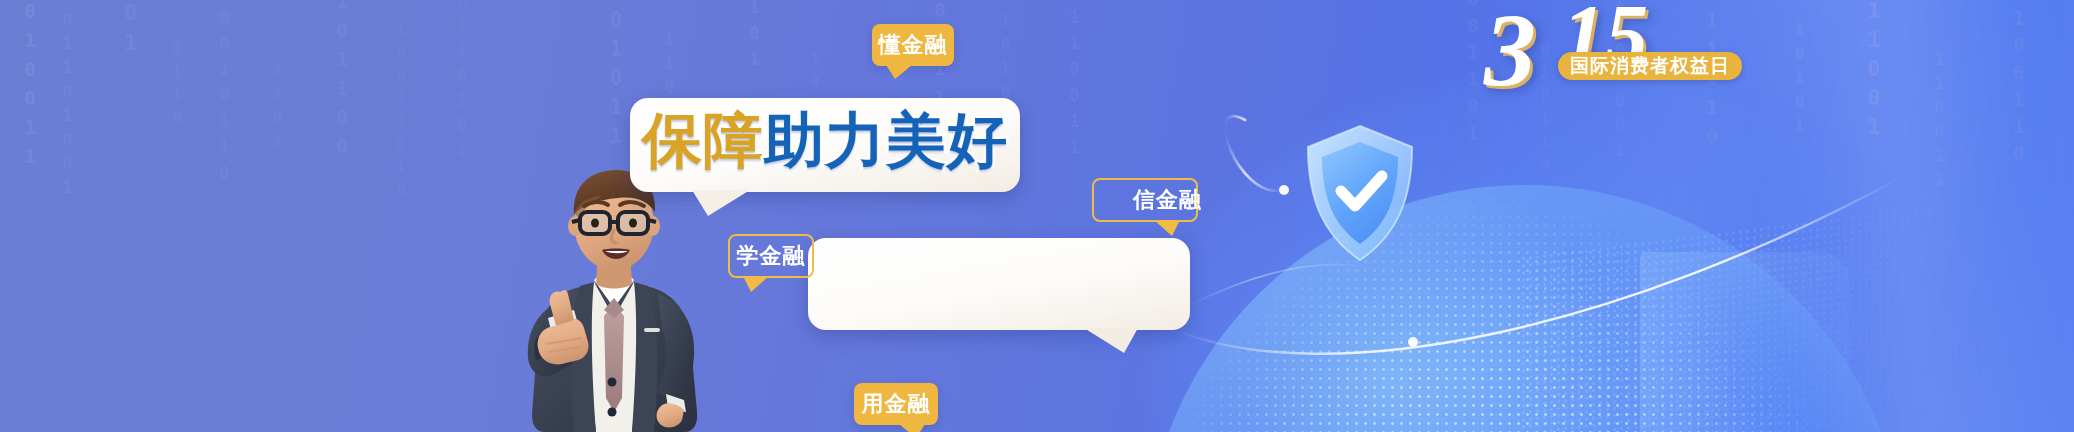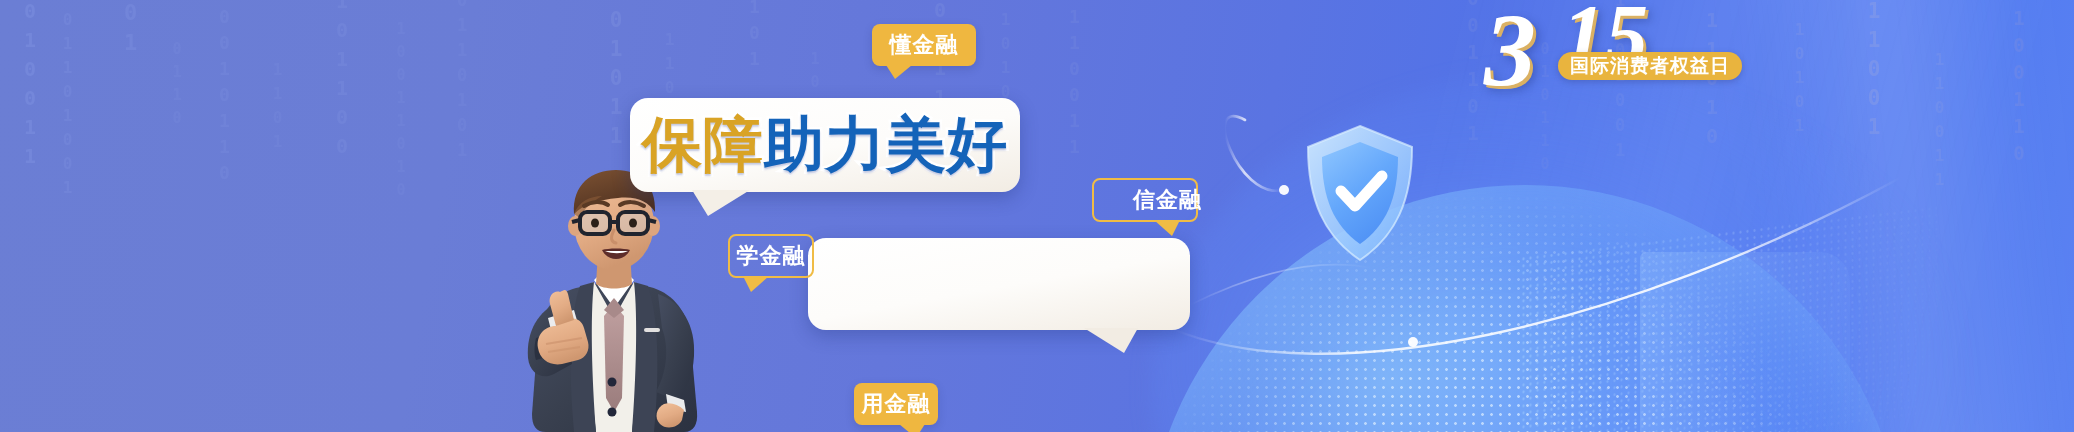--- a/index.html
+++ b/index.html
@@ -161,21 +161,21 @@
     padding:0 22px;
   }
   #headline-2::after {
     right:52px; bottom:-23px;
     border-left:40px solid transparent;
     border-right:14px solid transparent;
     border-top:25px solid #f2ece3;
   }
 
   .hl-text {
-    font-family:Liberation Sans, sans-serif;
+    font-family:Liberation Mono, monospace;
     font-weight:900;
     font-size:60px;
     line-height:1;
     letter-spacing:1px;
     white-space:nowrap;
     display:flex; align-items:baseline;
   }
   .hl-gold {
     color:#d9a325;
     -webkit-text-stroke:5px #ffffff;
@@ -205,21 +205,21 @@
     background:#efb740;
     color:#ffffff;
     box-shadow:0 3px 8px rgba(40,55,120,.22);
   }
   .tag-outline {
     background:transparent;
     color:#ffffff;
     border:2.5px solid #f0bc45;
   }
 
-  #tag-dong { left:872px; top:24px; width:104px; height:42px; }
+  #tag-dong { left:872px; top:24px; width:82px; height:42px; }
   #tag-dong::after {
     left:14px; bottom:-13px;
     border-left:9px solid transparent;
     border-right:17px solid transparent;
     border-top:14px solid #efb740;
   }
 
   #tag-xue { left:728px; top:234px; width:86px; height:44px; }
   #tag-xue::after {
     left:13px; bottom:-16px;

